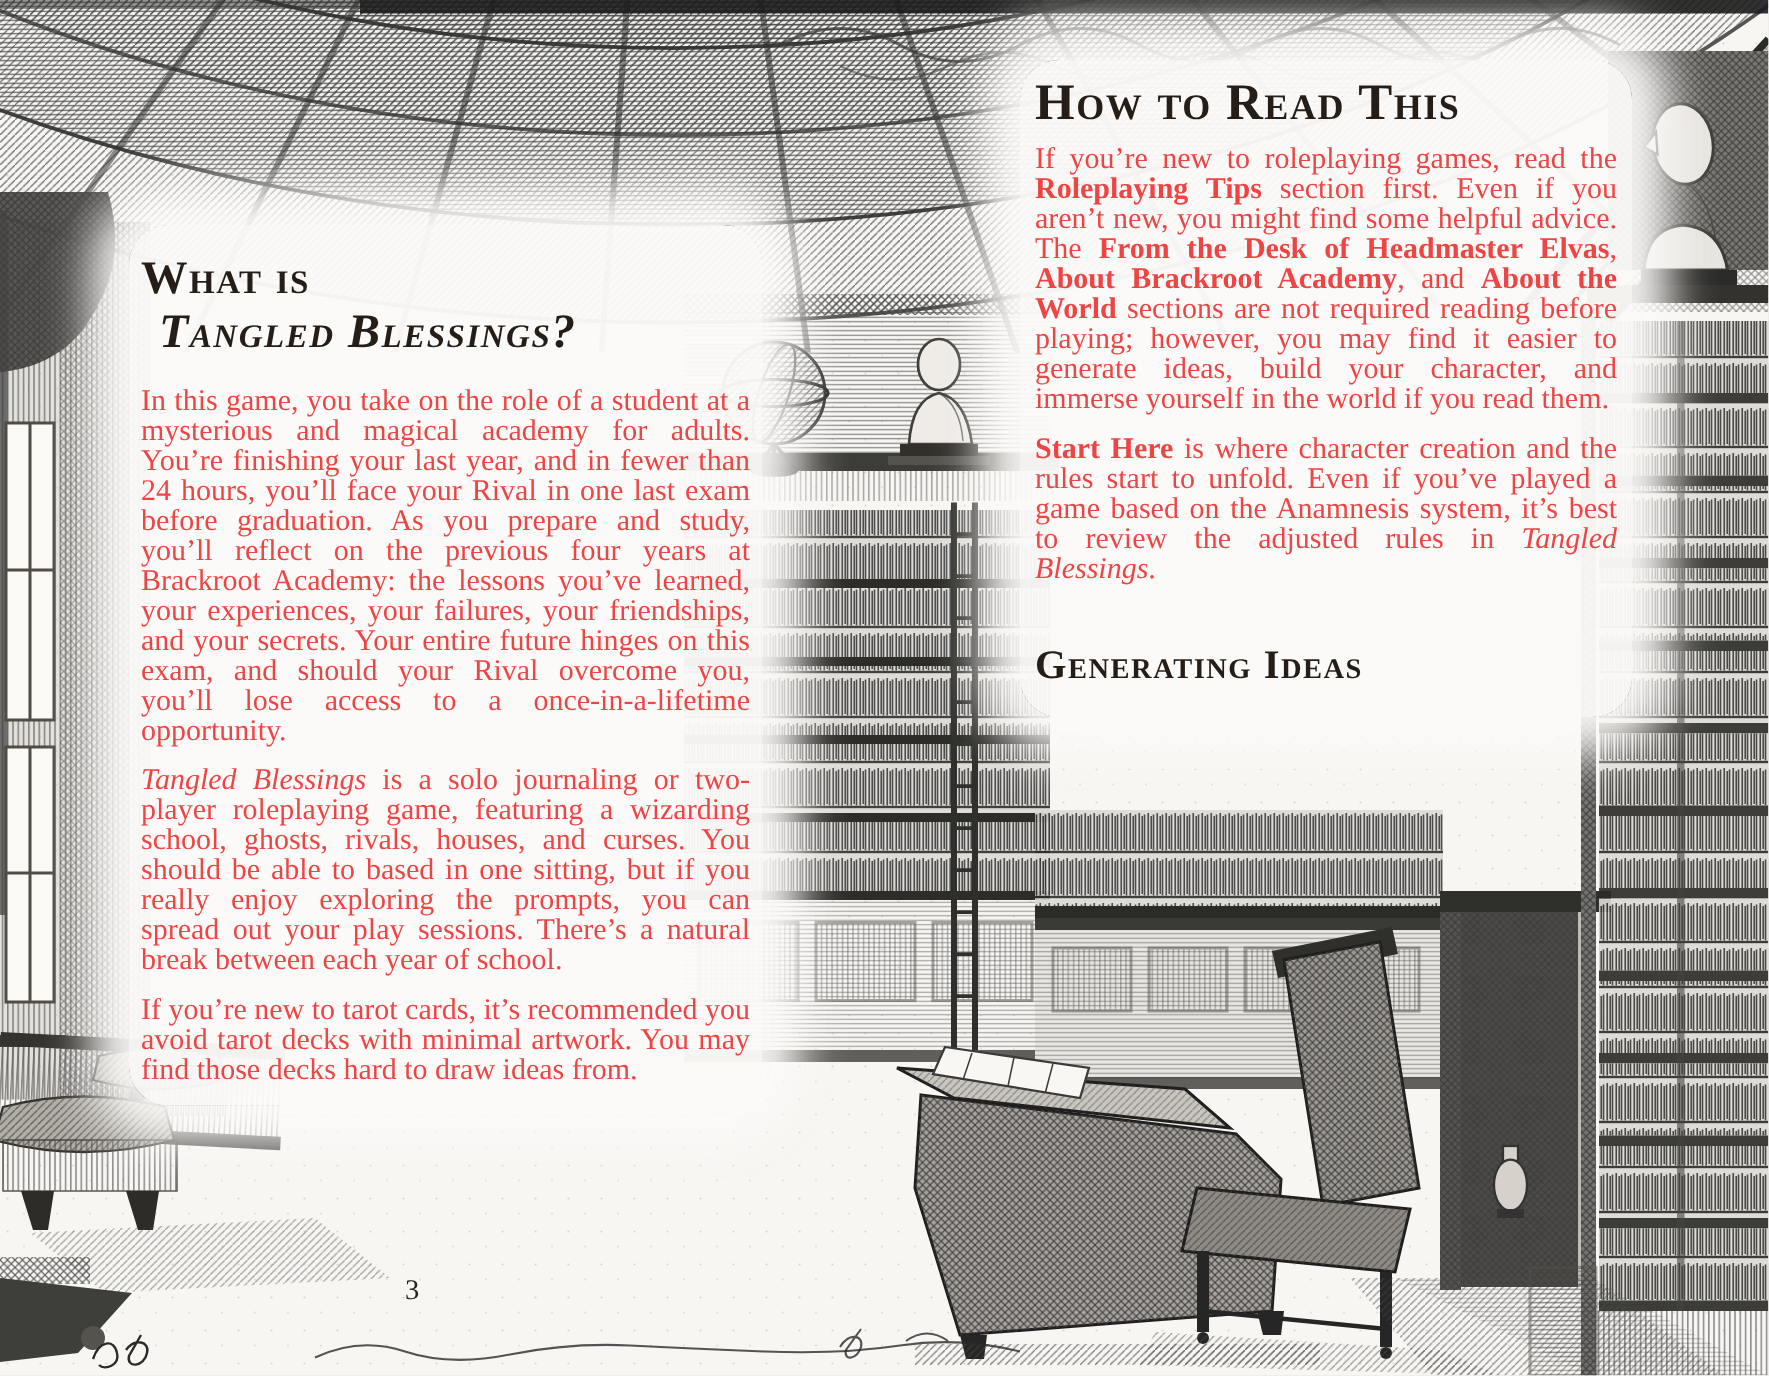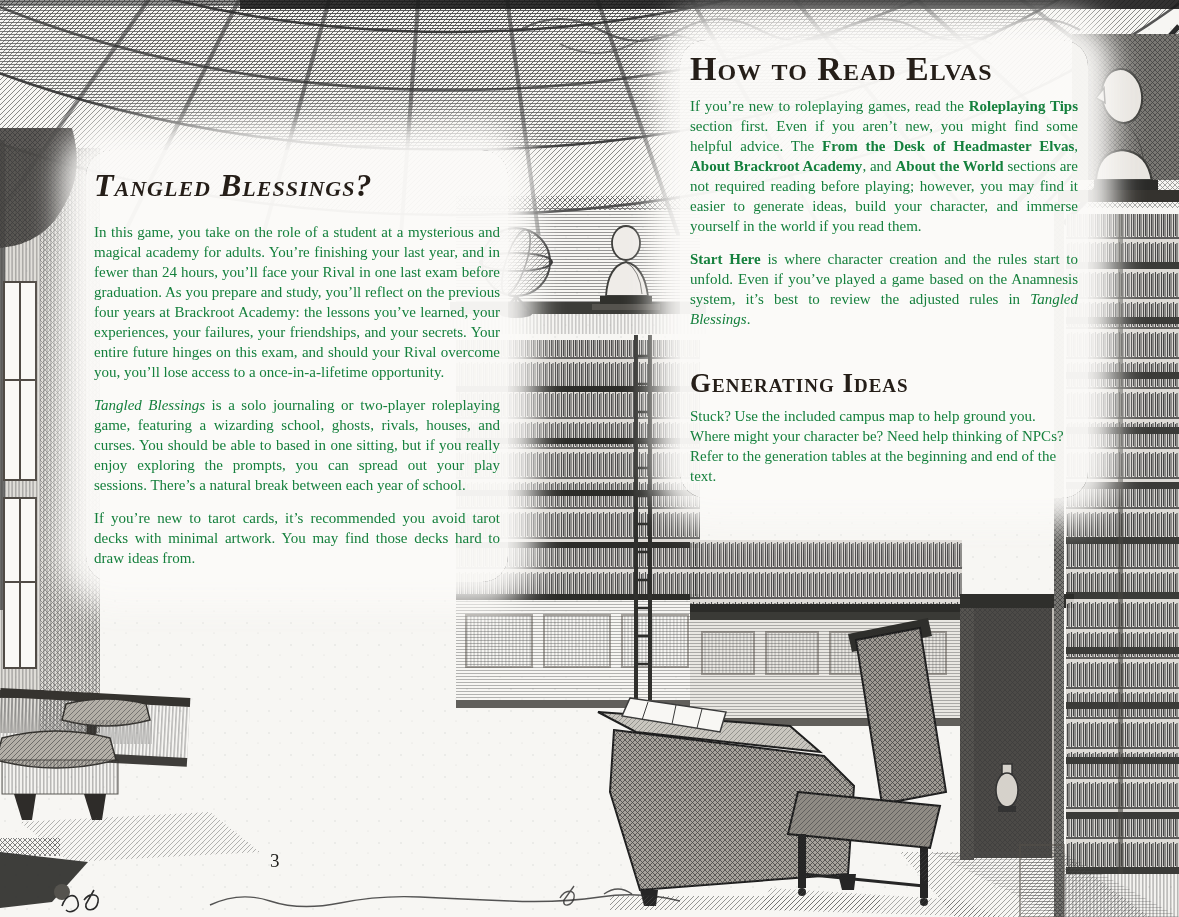--- a/index.html
+++ b/index.html
@@ -6,24 +6,24 @@
   .page{position:relative;width:1179px;height:917px;overflow:hidden;
         background:#f7f6f3;font-family:"Liberation Serif",serif;}
   .engraving{position:absolute;inset:0;z-index:0;}
   .panel{position:absolute;z-index:2;background:rgba(251,250,248,0.96);
          border-radius:26px;box-shadow:0 0 30px 26px rgba(251,250,248,0.95);}
   .panel-left{left:86px;top:150px;width:406px;padding:18px 8px 14px 8px;}
   .panel-right{left:680px;top:40px;width:388px;padding:10px 10px 12px 10px;}
   h1,h2{margin:0;color:#251e18;font-family:"Liberation Serif",serif;
         font-variant:small-caps;font-weight:700;letter-spacing:1px;line-height:1.12;}
   .h-left1{font-size:31px;}
-  .h-left2{font-size:32px;font-style:italic;margin-bottom:18px;}
+  .h-left2{font-size:32px;font-style:italic;margin-bottom:18px;margin-left:12px;}
   .h-right{font-size:34px;margin-bottom:8px;}
   .h-sub{font-size:27px;margin:39px 0 8px 0;}
-  p{margin:0 0 13px 0;font-size:15px;line-height:20px;color:#15803d;
+  p{margin:0 0 13px 0;font-size:20px;line-height:20px;color:#ef4444;
     text-align:justify;}
   p.ragged{text-align:left;}
   p:last-child{margin-bottom:0;}
   .bold{font-weight:bold;}
   .italic{font-style:italic;}
   .page-number{position:absolute;left:270px;top:850px;z-index:2;
                font-size:19px;color:#23221f;}
 </style>
 </head>
 <body>
@@ -274,28 +274,28 @@
       <path d="M0,852 L88,862 L52,902 L0,908 Z" fill="#2e2e2b" opacity="0.92"></path>
       <path d="M0,838 h60 v18 h-60 Z" fill="url(#px)" opacity="0.8"></path>
       <circle cx="62" cy="892" r="8" fill="#55534e"></circle>
       <path d="M62,906 c4,-12 14,-14 16,-4 c2,8 -8,12 -12,8 m18,-10 c6,-8 16,-6 14,2 c-2,10 -14,10 -12,2 l8,-14" fill="none" stroke="#2b2b2b" stroke-width="1.6"></path>
       <path d="M210,905 q30,-14 60,-4 t70,2 t80,-6 t90,4 t90,-4 t80,4" fill="none" stroke="#2b2b2b" stroke-width="1.4" opacity="0.8"></path>
       <path d="M560,898 c6,-10 16,-8 14,0 c-2,8 -12,10 -10,2 l10,-14 m30,8 q14,-10 28,0" fill="none" stroke="#2b2b2b" stroke-width="1.4" opacity="0.8"></path>
     </g>
   </svg>
 
   <section class="panel panel-left">
+    <h1 class="h-left1">What is</h1>
     <h1 class="h-left2">Tangled Blessings?</h1>
     <p><span>In this game, you take on the role of a student at a mysterious and magical academy for adults. You’re finishing your last year, and in fewer than 24 hours, you’ll face your Rival in one last exam before graduation. As you prepare and study, you’ll reflect on the previous four years at Brackroot Academy: the lessons you’ve learned, your experiences, your failures, your friendships, and your secrets. Your entire future hinges on this exam, and should your Rival overcome you, you’ll lose access to a once-in-a-lifetime opportunity.</span></p>
     <p><span class="italic">Tangled Blessings</span><span> is a solo journaling or two-player roleplaying game, featuring a wizarding school, ghosts, rivals, houses, and curses. You should be able to based in one sitting, but if you really enjoy exploring the prompts, you can spread out your play sessions. There’s a natural break between each year of school.</span></p>
     <p><span>If you’re new to tarot cards, it’s recommended you avoid tarot decks with minimal artwork. You may find those decks hard to draw ideas from.</span></p>
   </section>
 
   <section class="panel panel-right">
-    <h1 class="h-right">How to Read Elvas</h1>
+    <h1 class="h-right">How to Read This</h1>
     <p><span>If you’re new to roleplaying games, read the </span><span class="bold">Roleplaying Tips</span><span> section first. Even if you aren’t new, you might find some helpful advice. The </span><span class="bold">From the Desk of Headmaster Elvas</span><span>, </span><span class="bold">About Brackroot Academy</span><span>, and </span><span class="bold">About the World</span><span> sections are not required reading before playing; however, you may find it easier to generate ideas, build your character, and immerse yourself in the world if you read them.</span></p>
     <p><span class="bold">Start Here</span><span> is where character creation and the rules start to unfold. Even if you’ve played a game based on the Anamnesis system, it’s best to review the adjusted rules in </span><span class="italic">Tangled Blessings</span><span>.</span></p>
     <h2 class="h-sub">Generating Ideas</h2>
-    <p class="ragged"><span>Stuck? Use the included campus map to help ground you. Where might your character be? Need help thinking of NPCs? Refer to the generation tables at the beginning and end of the text.</span></p>
   </section>
 
   <div class="page-number">3</div>
 </div>
 
 </body></html>

